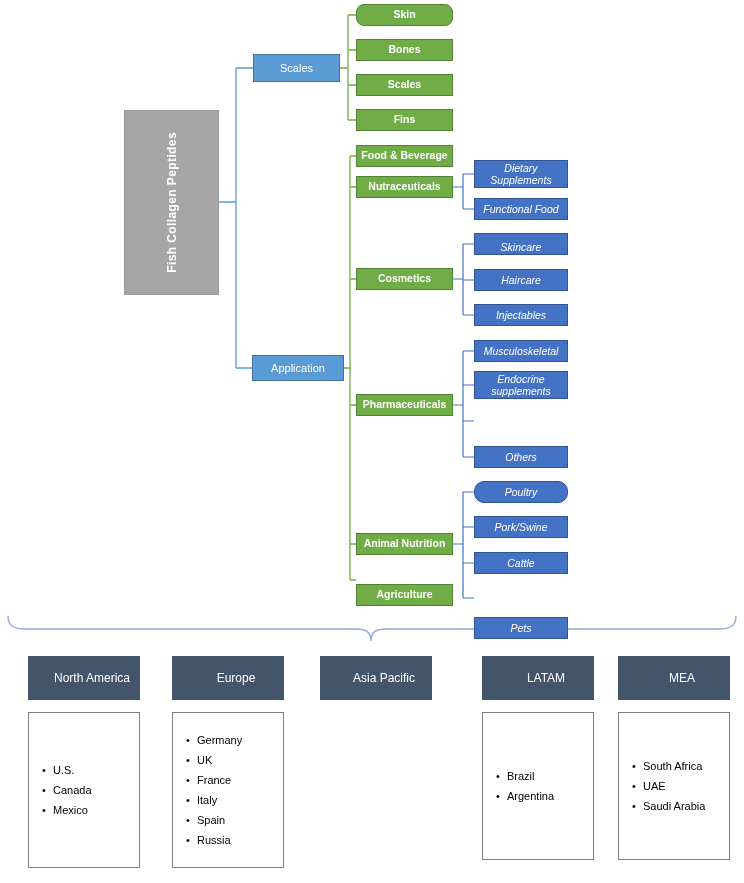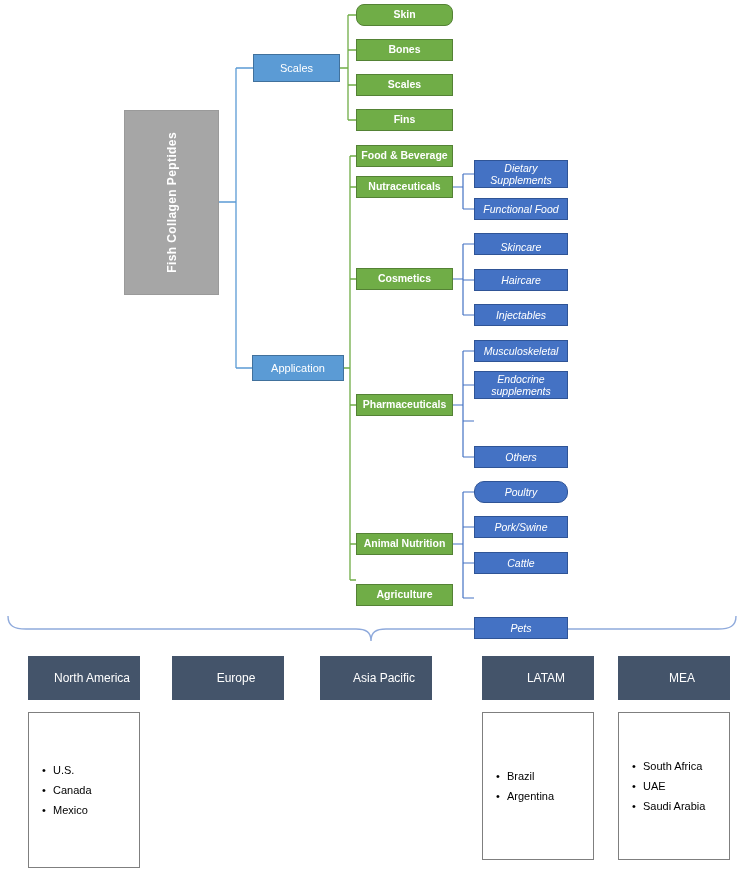--- a/index.html
+++ b/index.html
@@ -184,20 +184,28 @@
   </div>
   <div class="region-list c1 h1">
     <div class="item">U.S.</div>
     <div class="item">Canada</div>
     <div class="item">Mexico</div>
   </div>
 
   <div class="region-header c2">
     <span>Europe</span>
   </div>
+  <div class="region-list c2 h2">
+    <div class="item">Germany</div>
+    <div class="item">UK</div>
+    <div class="item">France</div>
+    <div class="item">Italy</div>
+    <div class="item">Spain</div>
+    <div class="item">Russia</div>
+  </div>
 
   <div class="region-header c3">
     <span>Asia Pacific</span>
   </div>
 
   <div class="region-header c4">
     <span>LATAM</span>
   </div>
   <div class="region-list c4 h4">
     <div class="item">Brazil</div>

